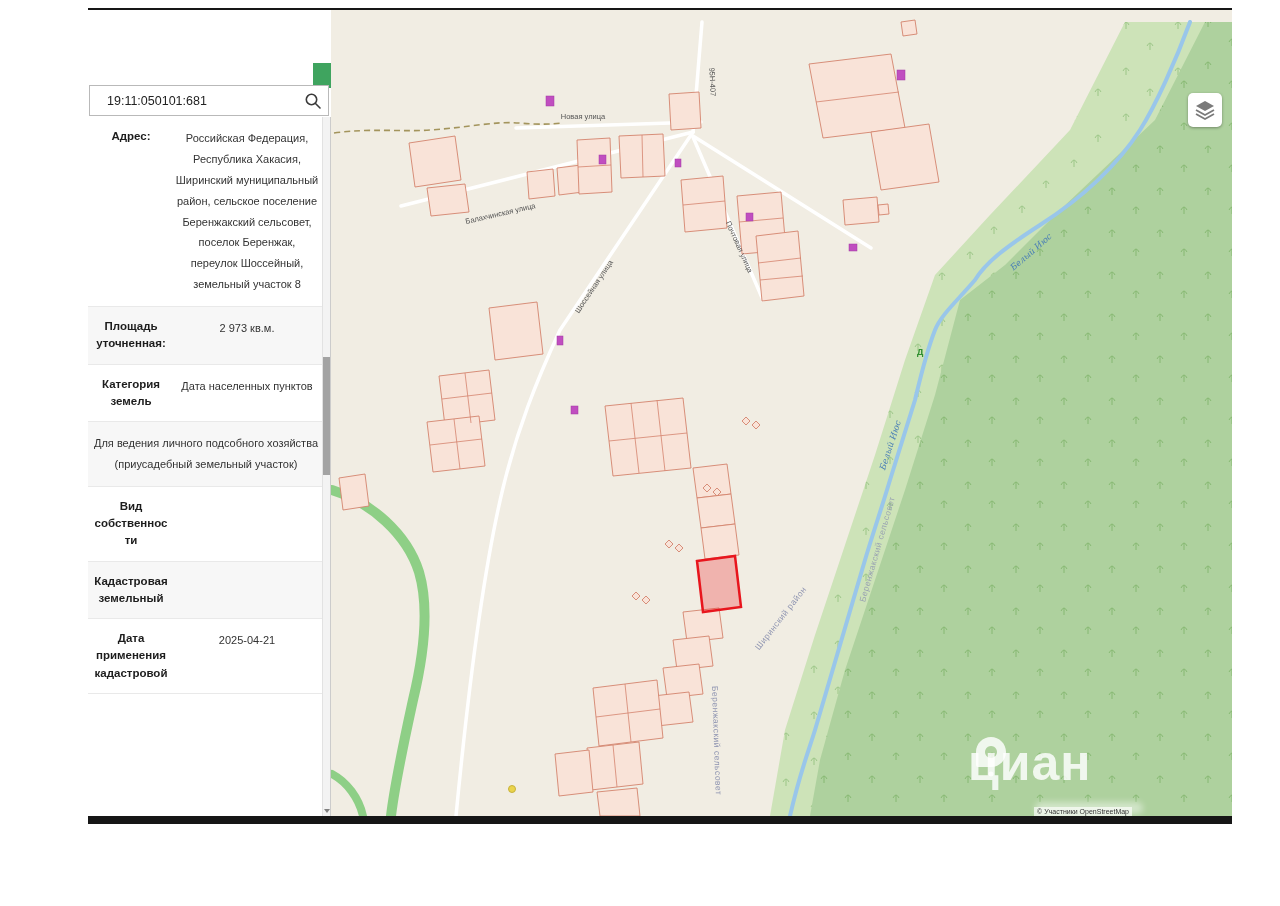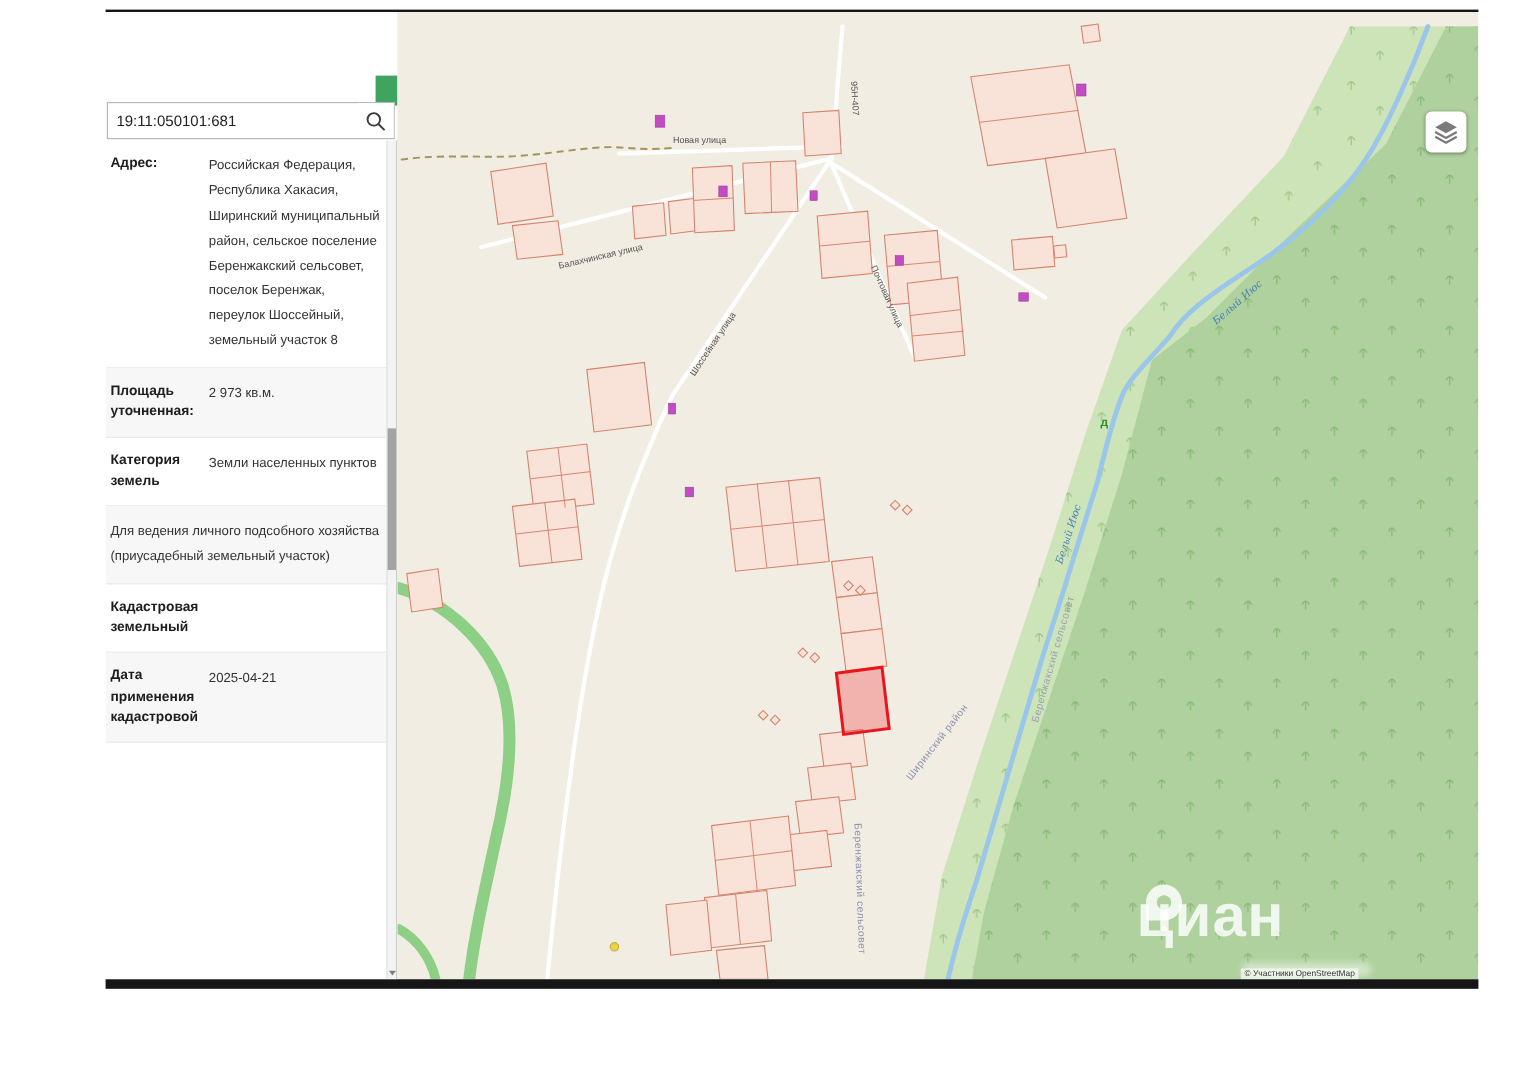--- a/index.html
+++ b/index.html
@@ -8,37 +8,37 @@
          border-top:2px solid #161616;border-bottom:8px solid #161616;overflow:hidden;}
   
   .map{position:absolute;left:243px;top:0;width:901px;height:806px;background:#f1ede3;overflow:hidden;cursor:grab;}
   .map svg{position:absolute;left:0;top:0;}
   
   .sidebar{position:absolute;left:0;top:0;width:243px;height:100%;background:#fff;z-index:3;}
   .green-marker{position:absolute;left:225px;top:53px;width:18px;height:25px;background:#3fa45f;z-index:4;}
   .search-wrap{position:absolute;top:75px;left:1px;width:240px;height:31px;background:#fff;
                border:1px solid #b9b9b9;display:flex;align-items:center;z-index:5;box-sizing:border-box;}
   .search-wrap input{border:0;outline:0;flex:1;min-width:0;font-size:12.5px;padding:0 4px 0 7px;color:#222;
-               font-family:inherit;background:transparent;}
+               font-family:inherit;background:transparent;margin-left:10px;}
   .search-btn{width:30px;height:100%;border:0;background:#fff;display:flex;align-items:center;justify-content:center;cursor:pointer;padding:0;}
-  .panel{position:absolute;top:107px;left:0;width:243px;bottom:0;background:#fff;overflow:hidden;border-right:1px solid #ccc;box-sizing:border-box;}
+  .panel{position:absolute;top:107px;left:0;width:243px;bottom:0;background:#fff;overflow:hidden;border-right:1px solid #ccc;box-sizing:border-box;text-align:center;}
   .row{display:flex;padding:11px 10px 11px 4px;border-bottom:1px solid #e9e9e9;}
   .row:nth-child(even){background:#f7f7f7;}
   .row .lbl{width:78px;min-width:78px;font-weight:bold;font-size:11.5px;line-height:1.5;color:#1d1d1d;padding-right:4px;overflow-wrap:break-word;}
   .row .val{flex:1;font-size:11px;line-height:1.9;color:#333;overflow-wrap:break-word;}
   
   .scroll-track{position:absolute;top:107px;right:1px;bottom:0;width:8px;background:#f3f3f3;border-left:1px solid #e2e2e2;z-index:6;box-sizing:border-box;}
   .scroll-thumb{position:absolute;top:240px;left:0;width:7px;height:118px;background:#a3a3a3;}
   .scroll-arrow{position:absolute;bottom:3px;left:1px;width:0;height:0;
                 border-left:3px solid transparent;border-right:3px solid transparent;border-top:4px solid #808080;}
   
   .layers-btn{position:absolute;top:83px;right:10px;width:34px;height:34px;background:#fff;border:0;border-radius:5px;
               box-shadow:0 1px 3px rgba(0,0,0,.35);display:flex;align-items:center;justify-content:center;cursor:pointer;z-index:7;}
   
-  .watermark{position:absolute;left:616px;top:724px;display:flex;gap:9px;z-index:6;pointer-events:none;}
+  .watermark{position:absolute;left:637px;top:724px;display:flex;gap:9px;z-index:6;pointer-events:none;}
   .watermark .brand{font-size:50px;font-weight:bold;color:rgba(255,255,255,.82);letter-spacing:1px;}
   .blur-strip{position:absolute;left:704px;top:792px;width:108px;height:12px;background:rgba(255,255,255,.45);
               border-radius:6px;filter:blur(3px);z-index:6;}
   .attribution{position:absolute;right:100px;bottom:0;font-size:7px;color:#333;background:rgba(255,255,255,.65);
                padding:0 3px;z-index:6;line-height:9px;height:9px;overflow:hidden;}
   .lbl-street{font-size:7.5px;fill:#555;}
   .lbl-river{font-size:8.5px;fill:#4a7fb5;font-style:italic;font-family:"DejaVu Serif",serif;}
   .lbl-admin{font-size:8.5px;fill:#8d93b0;letter-spacing:.5px;}
 </style>
 </head>
@@ -212,24 +212,28 @@
       <div class="row">
         <div class="lbl">Адрес:</div>
         <div class="val">Российская Федерация, Республика Хакасия, Ширинский муниципальный район, сельское поселение Беренжакский сельсовет, поселок Беренжак, переулок Шоссейный, земельный участок 8</div>
       </div>
       <div class="row">
         <div class="lbl">Площадь уточненная:</div>
         <div class="val">2 973 кв.м.</div>
       </div>
       <div class="row">
         <div class="lbl">Категория земель</div>
-        <div class="val">Земли населенных пунктов</div>
+        <div class="val">Дата населенных пунктов</div>
       </div>
       <div class="row">
         <div class="val">Для ведения личного подсобного хозяйства (приусадебный земельный участок)</div>
+      </div>
+      <div class="row">
+        <div class="lbl">Вид собственности</div>
+        <div class="val"></div>
       </div>
       <div class="row">
         <div class="lbl">Кадастровая земельный</div>
       </div>
       <div class="row">
         <div class="lbl">Дата применения кадастровой</div>
         <div class="val">2025-04-21</div>
       </div>
     </div>
 

